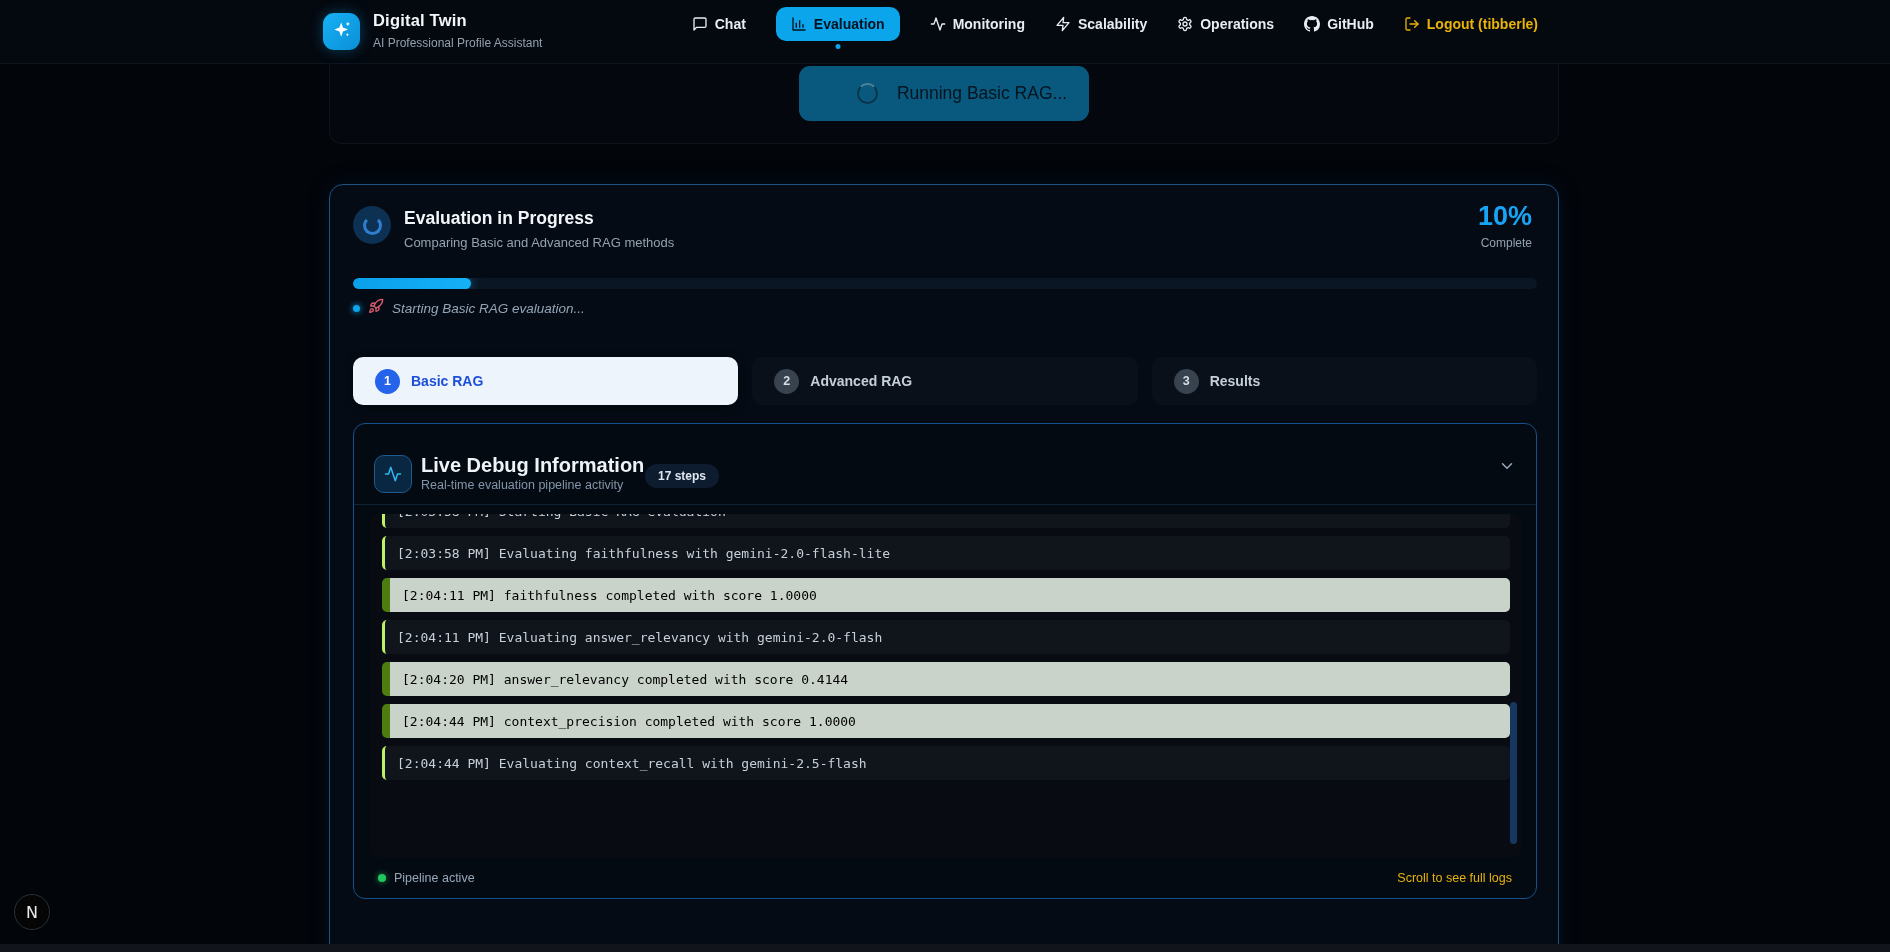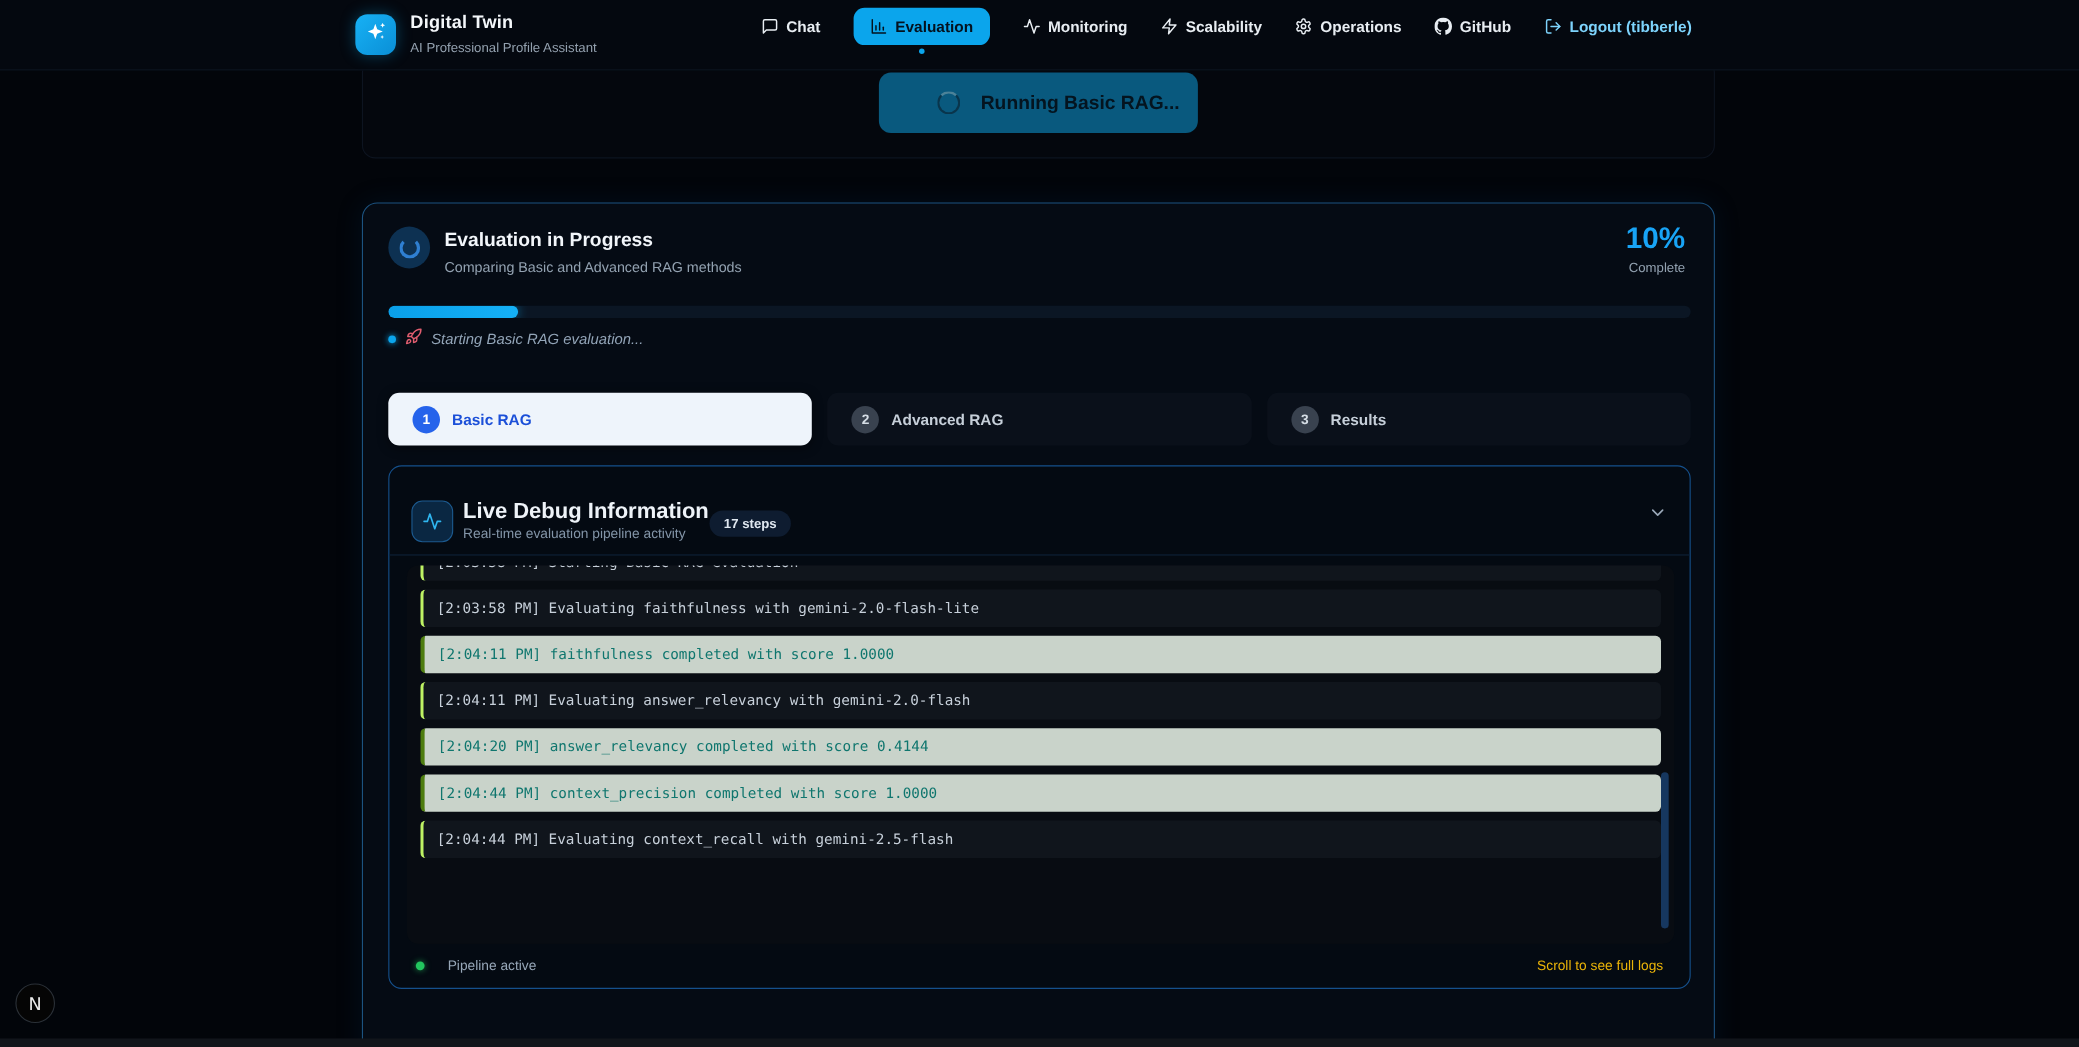--- a/index.html
+++ b/index.html
@@ -36,33 +36,33 @@
   }
   .nav-item svg { display:block; }
   .nav-active {
     background:#0ba5ec; color:#04121f;
     padding:9px 15px; border-radius:10px; position:relative;
   }
   .nav-active .under-dot {
     position:absolute; left:50%; bottom:-8px; transform:translateX(-50%);
     width:5px; height:5px; border-radius:50%; background:#0ba5ec;
   }
-  .nav-logout { color:#7dd3fc; }
+  .nav-logout { color:#eab308; }
 
   
   #top-card {
     position:absolute; left:329px; top:54px; width:1230px; height:90px;
     background:#04070d; border:1px solid #0d1420; border-radius:12px;
   }
   #run-btn {
     position:absolute; left:50%; transform:translateX(-50%); top:11px;
     width:290px; height:55px; border-radius:11px; border:none;
     background:#09597e; color:rgba(3,10,18,.88);
     font-family:"Liberation Sans", sans-serif;
-    font-size:17.5px; font-weight:700;
+    font-size:17.5px; font-weight:400;
     display:flex; align-items:center; justify-content:center; gap:19px;
     cursor:default;
     padding-left:36px;
   }
   .btn-spinner {
     width:21px; height:21px; border-radius:50%;
     border:2.5px solid rgba(10,25,35,.55); border-top-color:rgba(160,180,185,.45);
     animation:spin 1.1s linear infinite;
   }
   @keyframes spin { to { transform:rotate(360deg);} }
@@ -145,31 +145,31 @@
   #log-list { padding:0 12px; }
   .log-row {
     height:34px; margin-bottom:8px; border-radius:5px;
     background:#10151c; border-left:3px solid #bef264;
     display:flex; align-items:center; padding:0 12px;
     font-family:"DejaVu Sans Mono","Liberation Mono",monospace;
     font-size:13px; color:#c7d0da; white-space:nowrap; overflow:hidden;
   }
   .log-row.clipped { margin-top:-20px; }
   .log-row.success {
-    background:#c9d3ca; border-left:4px solid #4d7c0f; color:#0f766e;
+    background:#c9d3ca; border-left:8px solid #4d7c0f; color:#000000;
   }
   .log-scrollbar {
     position:absolute; right:5px; top:188px; width:7px; height:142px;
     background:#16375f; border-radius:4px; cursor:pointer;
   }
   .dbg-footer {
     position:absolute; left:24px; right:24px; top:444px; height:20px;
     display:flex; align-items:center; justify-content:space-between;
   }
-  .pipe-left { display:flex; align-items:center; gap:21px; font-size:12.5px; color:#97a7b8; }
+  .pipe-left { display:flex; align-items:center; gap:8px; font-size:12.5px; color:#97a7b8; }
   .pipe-dot { width:8px; height:8px; border-radius:50%; background:#22c55e; box-shadow:0 0 6px rgba(34,197,94,.7); }
   .scroll-hint { font-size:12.5px; color:#eab308; }
 
   
   #next-badge {
     position:absolute; left:14px; top:894px; width:36px; height:36px; border-radius:50%;
     background:#050505; border:1px solid #2b3138;
     display:flex; align-items:center; justify-content:center;
     font-family:"DejaVu Sans", sans-serif; font-size:16px; font-weight:500; color:#ececec;
     cursor:pointer;

